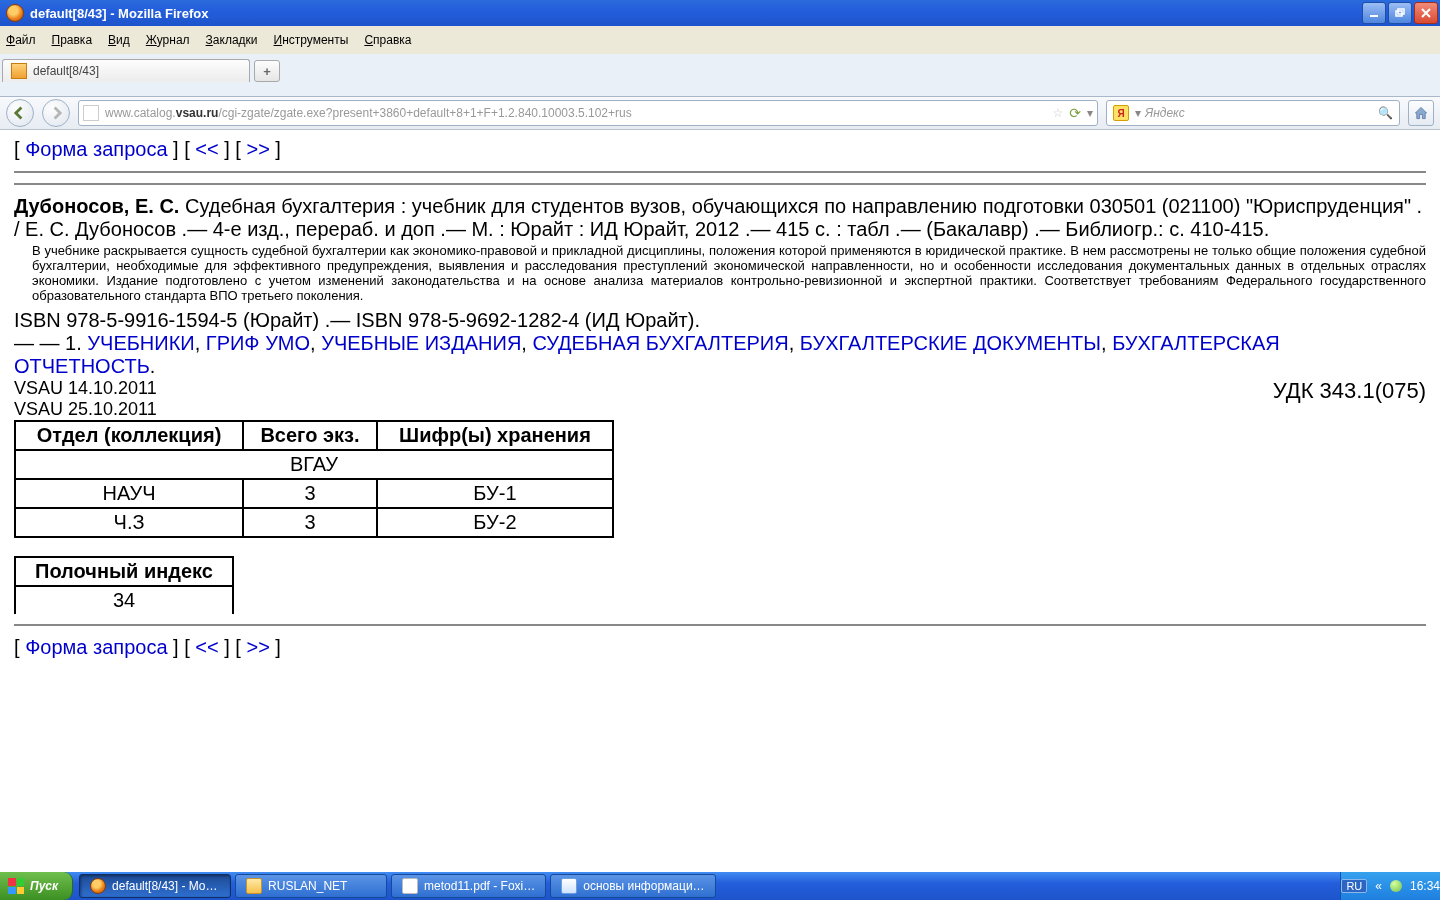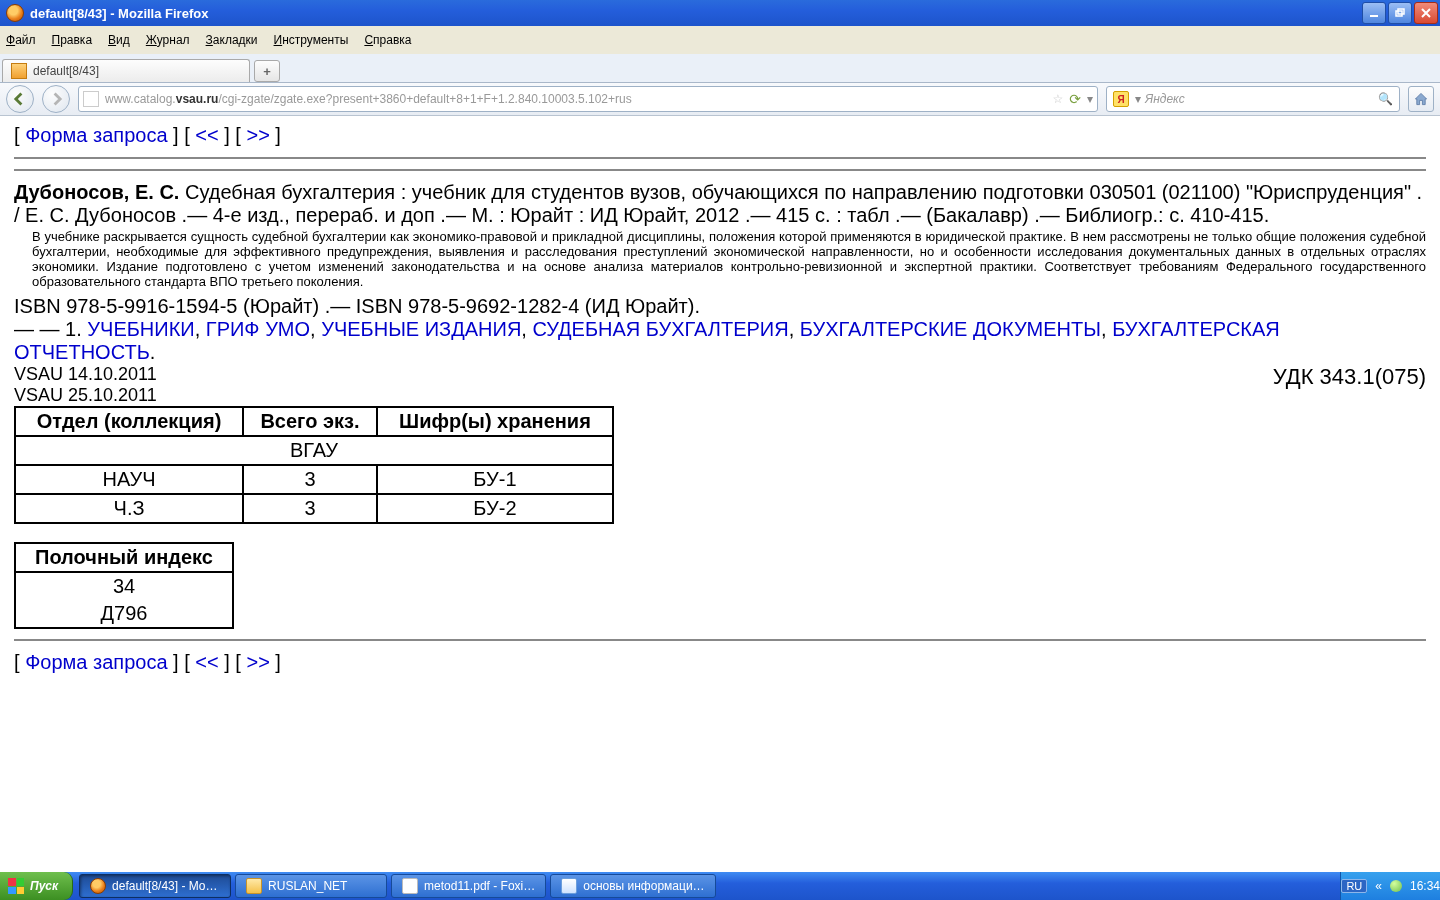--- a/index.html
+++ b/index.html
@@ -6,21 +6,21 @@
   .titlebar{height:26px;background:linear-gradient(#2a6bdc,#245edb 40%,#1d54cb);color:#fff;display:flex;align-items:center;padding:0 2px;font-size:13px;}
   .titlebar .ff-icon{width:16px;height:16px;border-radius:50%;background:radial-gradient(circle at 40% 35%,#ffcc66 0 30%,#e97f1b 60%,#b24a00 100%);margin:0 6px 0 4px;border:1px solid #8a3d00;}
   .titlebar .title-text{font-weight:bold;}
   .winbtns{margin-left:auto;display:flex;}
   .winbtn{width:22px;height:20px;margin-left:2px;background:linear-gradient(#9bbef4,#4f86df);border:1px solid #1f4ea6;border-radius:3px;display:flex;align-items:center;justify-content:center;color:#fff;font-weight:bold;font-size:12px;}
   .winbtn.close{background:linear-gradient(#f08b7a,#d94a32);border-color:#a62c18;}
   .winbtn svg{width:10px;height:10px;}
   .menubar{height:28px;background:#ece9d8;color:#000;display:flex;align-items:center;font-size:12px;padding:0 6px;}
   .menubar span{margin-right:16px;cursor:default;}
   .menubar span u{text-decoration:underline;}
-  .tabstrip{height:26px;background:#eaf0f8;display:flex;align-items:flex-end;padding:2px 2px 0 2px;border-bottom:1px solid #a9b7c9;}
+  .tabstrip{height:26px;background:#eaf0f8;display:flex;align-items:flex-end;padding:2px 2px 14px 2px;border-bottom:1px solid #a9b7c9;}
   .tab{height:22px;max-width:230px;min-width:230px;background:linear-gradient(#fdfdfd,#ececec);border:1px solid #a9a9a9;border-bottom:none;border-radius:3px 3px 0 0;display:flex;align-items:center;padding:0 8px;font-size:12px;color:#444;margin-right:4px;}
   .tab .favicon{width:14px;height:14px;background:linear-gradient(#ffd27a,#f0a030);border:1px solid #c57c10;margin-right:6px;}
   .newtab{width:24px;height:20px;background:linear-gradient(#fdfdfd,#e5e5e5);border:1px solid #a9a9a9;border-radius:3px;display:flex;align-items:center;justify-content:center;color:#666;font-weight:bold;}
   .navbar{height:32px;background:linear-gradient(#f7f9fc,#e7ecf3);border-bottom:1px solid #b9c4d1;display:flex;align-items:center;padding:0 6px;gap:8px;}
   .navbtn{width:26px;height:26px;border-radius:50%;background:radial-gradient(circle at 35% 30%,#fdfdfd,#dfe6ef);border:1px solid #9eb1c6;display:flex;align-items:center;justify-content:center;color:#5a7a36;}
   .navbtn.disabled{color:#a9a9a9;}
   .urlbox{flex:1;height:24px;background:#fff;border:1px solid #9eb1c6;border-radius:3px;display:flex;align-items:center;padding:0 4px;font-size:12px;color:#777;}
   .urlbox .pageicon{width:14px;height:14px;background:#fff;border:1px solid #ccc;margin-right:6px;}
   .urlbox .url-main{color:#333;font-weight:bold;}
   .urlbox .url-rest{color:#999;}
@@ -193,23 +193,20 @@
     </table>
 
   <table class="shelf">
     <tbody>
         <tr>
           <th>Полочный индекс</th>
         </tr>
     <tr>
           <td style="border-top:none;border-bottom:none;">34</td>
         </tr>
-    <tr>
-          <td style="border-top:none;">Д796</td>
-        </tr>
   </tbody>
     </table>
 
   <hr>
   <div>
     [ <a>Форма запроса</a> ]
     [ <a>&lt;&lt;</a> ]
     [ <a>&gt;&gt;</a> ]
   </div>
 

